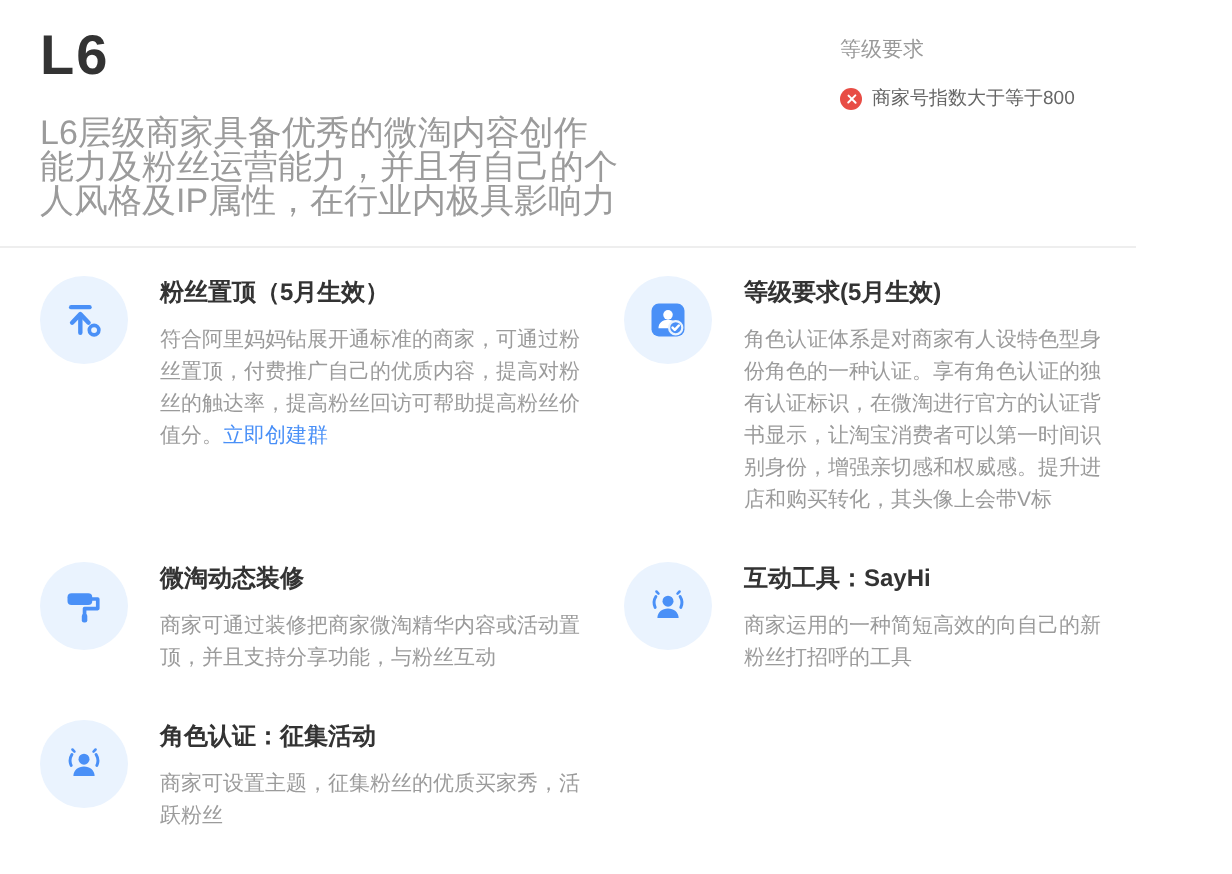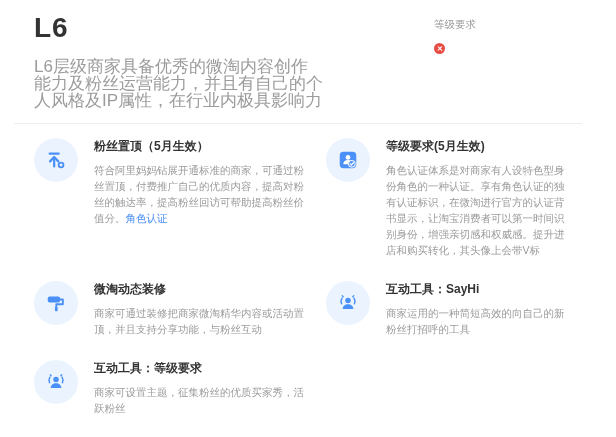--- a/index.html
+++ b/index.html
@@ -2,21 +2,21 @@
 <html><head>
 <meta charset="utf-8">
 <style>
   * { margin: 0; padding: 0; box-sizing: border-box; }
   html, body {
     width: 616px; height: 437px;
     overflow: hidden;
     background: #fff;
     font-family: "Liberation Sans", "DejaVu Sans", sans-serif;
   }
-  .page { width: 568px; height: 437px; overflow: hidden; position: relative; margin-left: 14px; }
+  .page { width: 568px; height: 437px; overflow: hidden; position: relative; }
 
   
   .header {
     display: flex; justify-content: space-between;
     padding: 10px 16px 0 20px;
   }
   .header-left { width: 300px; }
   .level-title {
     font-size: 28px; font-weight: 700; color: #333;
     letter-spacing: 1px; margin-top: 2px;
@@ -79,20 +79,21 @@
   <div class="header">
     <div class="header-left">
       <div class="level-title">L6</div>
       <div class="level-desc">L6层级商家具备优秀的微淘内容创作能力及粉丝运营能力，并且有自己的个人风格及IP属性，在行业内极具影响力</div>
     </div>
     <div class="header-right">
       <div class="req-heading">等级要求</div>
       <div>
   <div class="req-row">
     <span class="req-icon"></span>
+    <span class="req-label">商家号指数大于等于800</span>
   </div>
 
 
 </div>
     </div>
   </div>
 
   <hr class="divider">
 
   <div class="benefits">
@@ -101,21 +102,21 @@
     <span class="benefit-icon-circle">
   <svg viewBox="0 0 24 24" fill="none">
     <path d="M5 5 H15" stroke="#4a90f7" stroke-width="2.4" stroke-linecap="round"></path>
     <path d="M10 19 V9.5" stroke="#4a90f7" stroke-width="2.4" stroke-linecap="round"></path>
     <path d="M5.5 13.5 L10 8.8 L14.5 13.5" stroke="#4a90f7" stroke-width="2.4" stroke-linecap="round" stroke-linejoin="round"></path>
     <circle cx="17.5" cy="17.5" r="2.6" stroke="#4a90f7" stroke-width="2"></circle>
   </svg>
 </span>
     <div class="benefit-body">
       <div class="benefit-title">粉丝置顶（5月生效）</div>
-      <div class="benefit-desc"><span class="desc-text">符合阿里妈妈钻展开通标准的商家，可通过粉丝置顶，付费推广自己的优质内容，提高对粉丝的触达率，提高粉丝回访可帮助提高粉丝价值分。</span><a class="benefit-link" href="#">角色认证</a></div>
+      <div class="benefit-desc"><span class="desc-text">符合阿里妈妈钻展开通标准的商家，可通过粉丝置顶，付费推广自己的优质内容，提高对粉丝的触达率，提高粉丝回访可帮助提高粉丝价值分。</span><a class="benefit-link" href="#">立即创建群</a></div>
     </div>
   </div>
 
   <div class="benefit-item">
     <span class="benefit-icon-circle">
   <svg viewBox="0 0 24 24" fill="none">
     <rect x="3" y="3" width="18" height="18" rx="4" fill="#4a90f7"></rect>
     <circle cx="12" cy="9.2" r="2.6" fill="#fff"></circle>
     <path d="M6.8 16.5 c0-2.9 2.3-4.6 5.2-4.6 s5.2 1.7 5.2 4.6 Z" fill="#fff"></path>
     <circle cx="16.2" cy="16.2" r="3.6" fill="#4a90f7" stroke="#eaf3fe" stroke-width="1.2"></circle>
@@ -163,21 +164,21 @@
     <span class="benefit-icon-circle">
   <svg viewBox="0 0 24 24" fill="none">
     <circle cx="12" cy="9.4" r="3" fill="#4a90f7"></circle>
     <path d="M6.2 18.6 c0-3.3 2.6-5.3 5.8-5.3 s5.8 2 5.8 5.3 Z" fill="#4a90f7"></path>
     <path d="M5.4 6.8 a6.4 6.4 0 0 0 -0.4 6" stroke="#4a90f7" stroke-width="1.6" stroke-linecap="round"></path>
     <path d="M18.6 6.8 a6.4 6.4 0 0 1 0.4 6" stroke="#4a90f7" stroke-width="1.6" stroke-linecap="round"></path>
     <path d="M6.8 5.2 l-1.1-1.1 M17.2 5.2 l1.1-1.1" stroke="#4a90f7" stroke-width="1.4" stroke-linecap="round"></path>
   </svg>
 </span>
     <div class="benefit-body">
-      <div class="benefit-title">互动工具：等级要求</div>
+      <div class="benefit-title">角色认证：征集活动</div>
       <div class="benefit-desc"><span class="desc-text">商家可设置主题，征集粉丝的优质买家秀，活跃粉丝</span></div>
     </div>
   </div>
 
 </div>
   </div>
 
 </div>
 
 </body></html>

